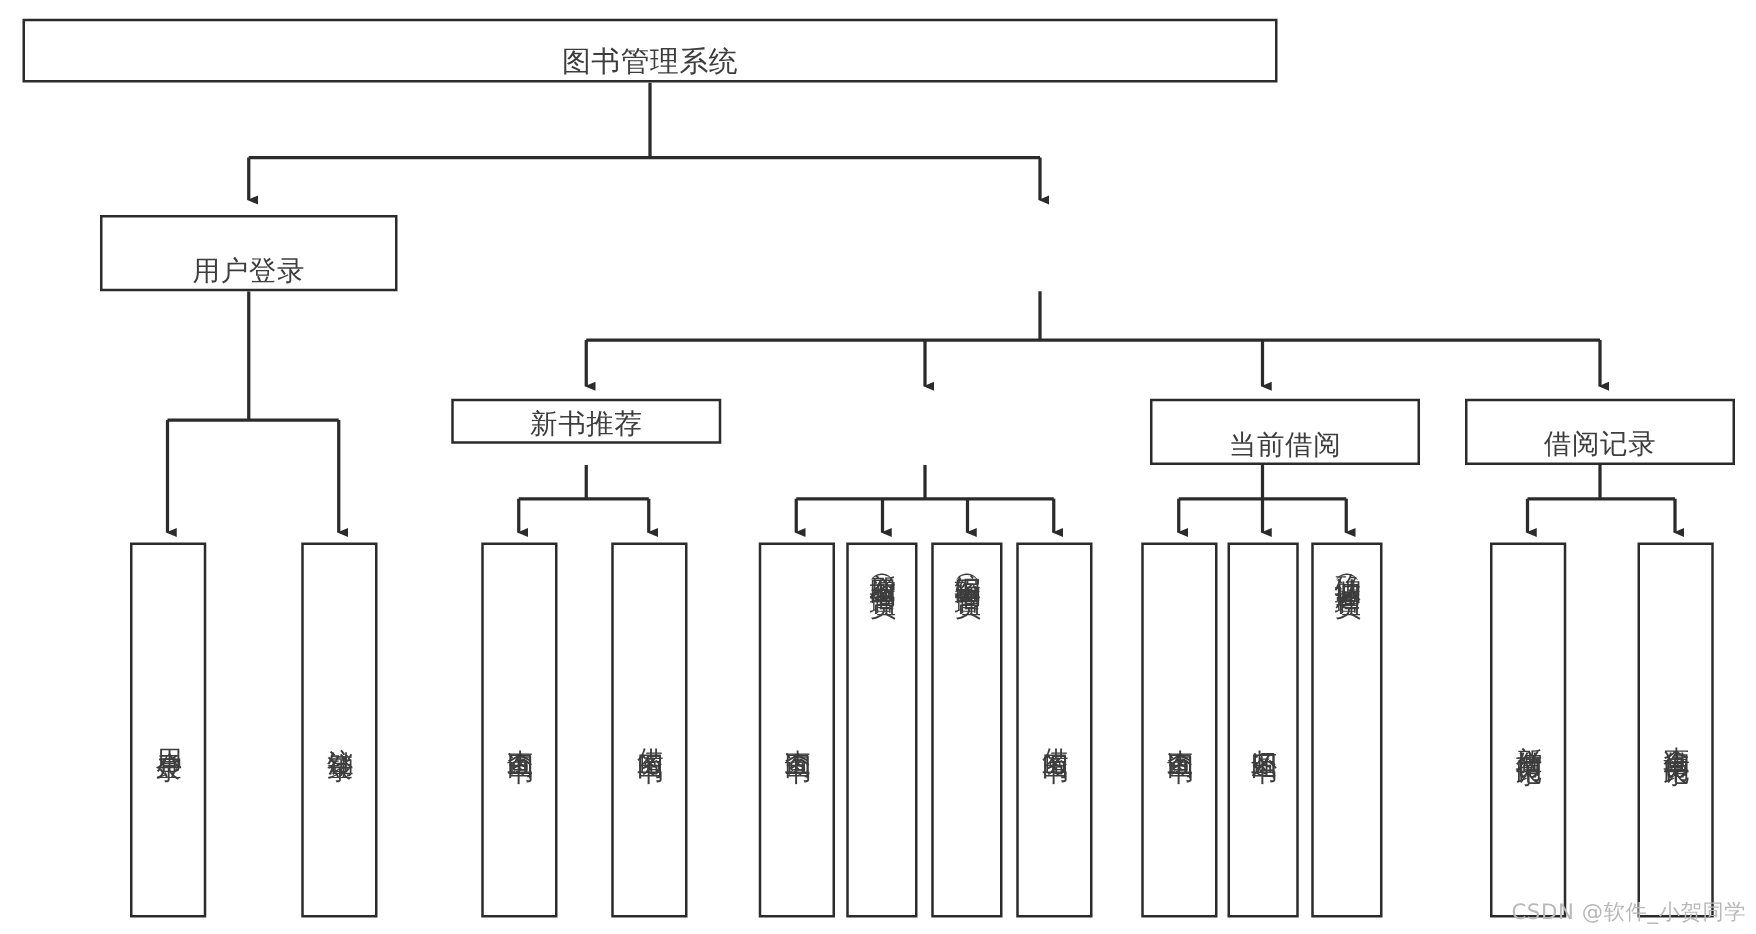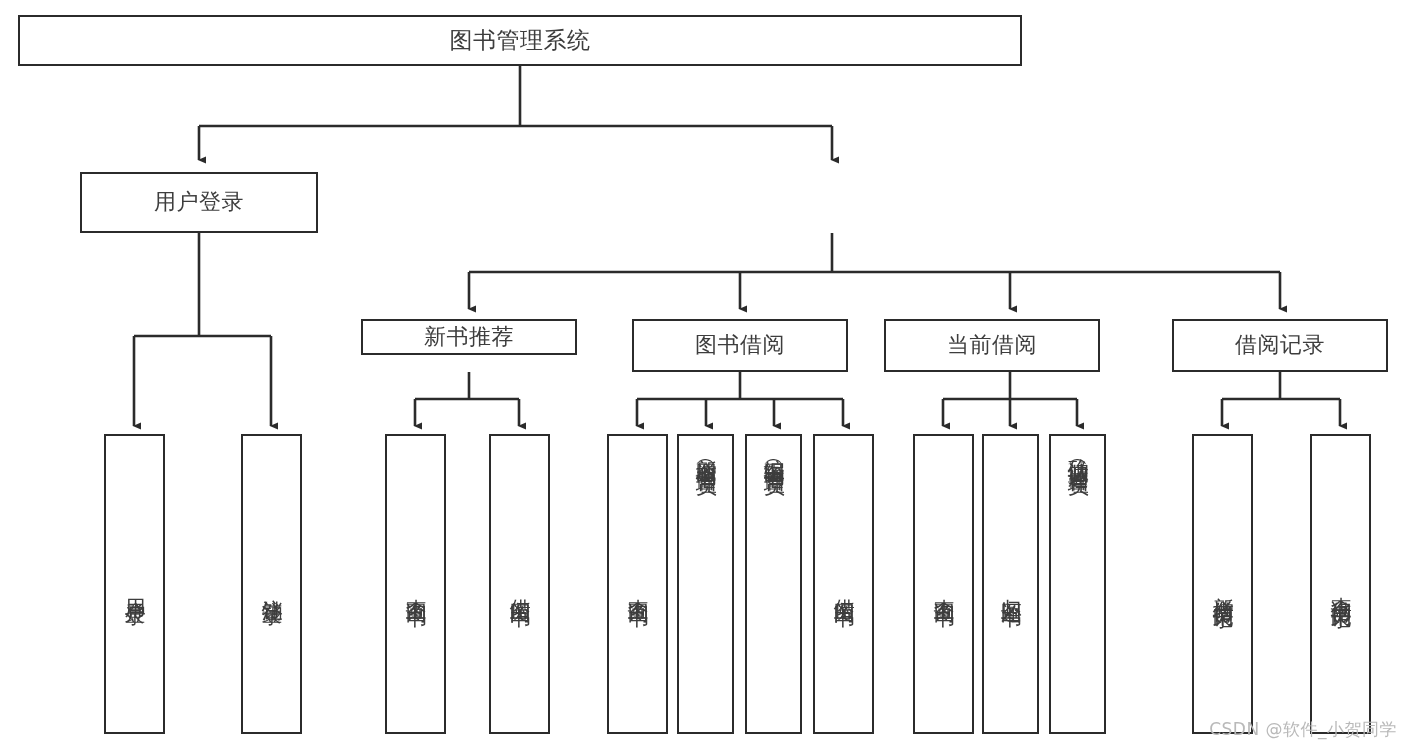--- a/index.html
+++ b/index.html
@@ -25,21 +25,21 @@
     width: 1405px;
     height: 747px;
     pointer-events: none;
   }
   .node {
     position: absolute;
     box-sizing: border-box;
     background: #ffffff;
     border: 2.5px solid #2b2b2b;
     display: flex;
-    align-items: center;
+    align-items: flex-end;
     justify-content: center;
     z-index: 2;
   }
   .node-label {
     color: #3d3d3d;
     letter-spacing: 0.5px;
     white-space: nowrap;
     line-height: 1.12;
   }
   
@@ -141,29 +141,26 @@
 
   <div class="node horiz" style="left:80px; top:172px; width:238px; height:61px;">
     <span class="node-label">用户登录</span>
   </div>
 
 
   <div class="node horiz" style="left:361px; top:319px; width:216px; height:36px;">
     <span class="node-label">新书推荐</span>
   </div>
 
-  <div class="node horiz" style="left:632px; top:319px; width:216px; height:53px;">
-    <span class="node-label">图书借阅</span>
-  </div>
-
-  <div class="node horiz" style="left:884px; top:319px; width:216px; height:53px;">
+
+  <div class="node horiz" style="left:920px; top:319px; width:216px; height:53px;">
     <span class="node-label">当前借阅</span>
   </div>
 
-  <div class="node horiz" style="left:1172px; top:319px; width:216px; height:53px;">
+  <div class="node horiz" style="left:1172px; top:319px; width:216px; height:53px;font-family:Liberation Mono, monospace;">
     <span class="node-label">借阅记录</span>
   </div>
 
   <div class="node vert mid" style="left:104px; top:434px; width:61px; height:300px;">
     <span class="node-label">用户登录</span>
   </div>
 
   <div class="node vert mid" style="left:241px; top:434px; width:61px; height:300px;">
     <span class="node-label">注销登录</span>
   </div>

